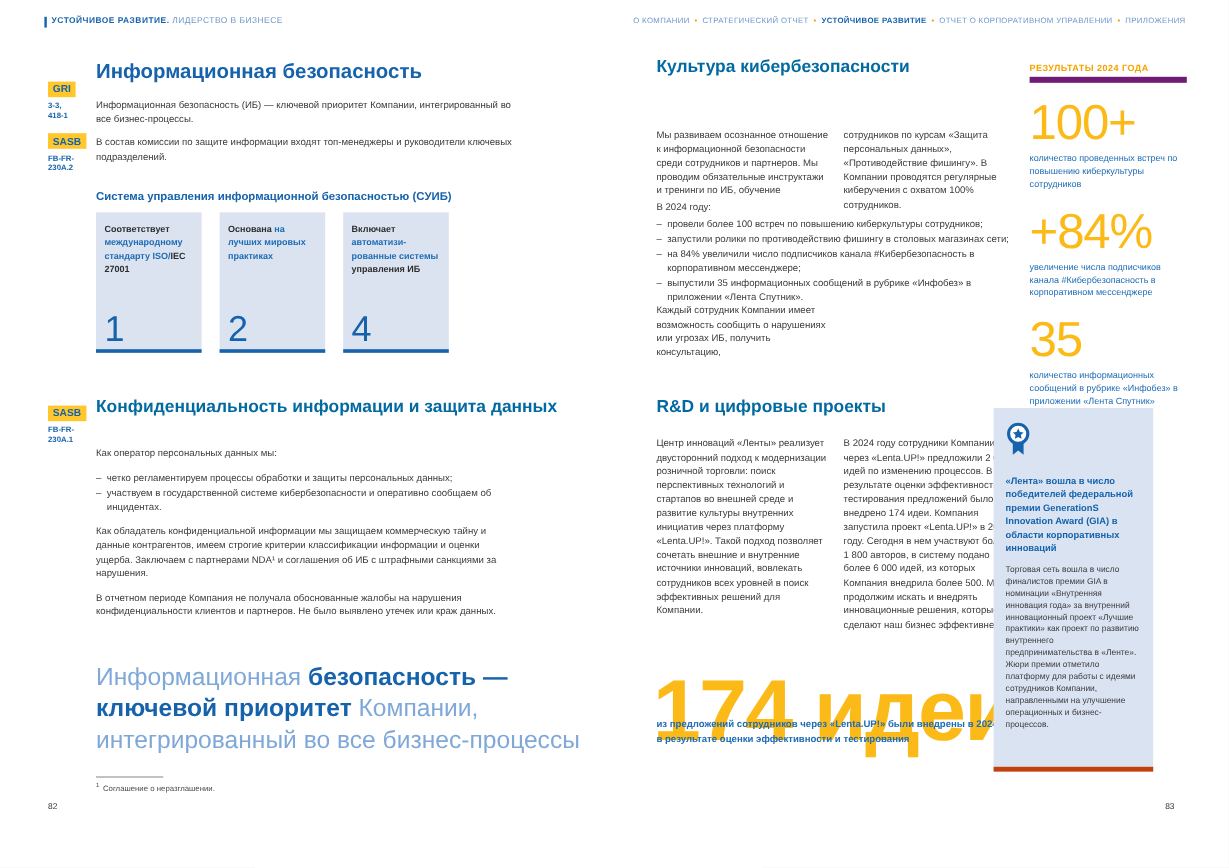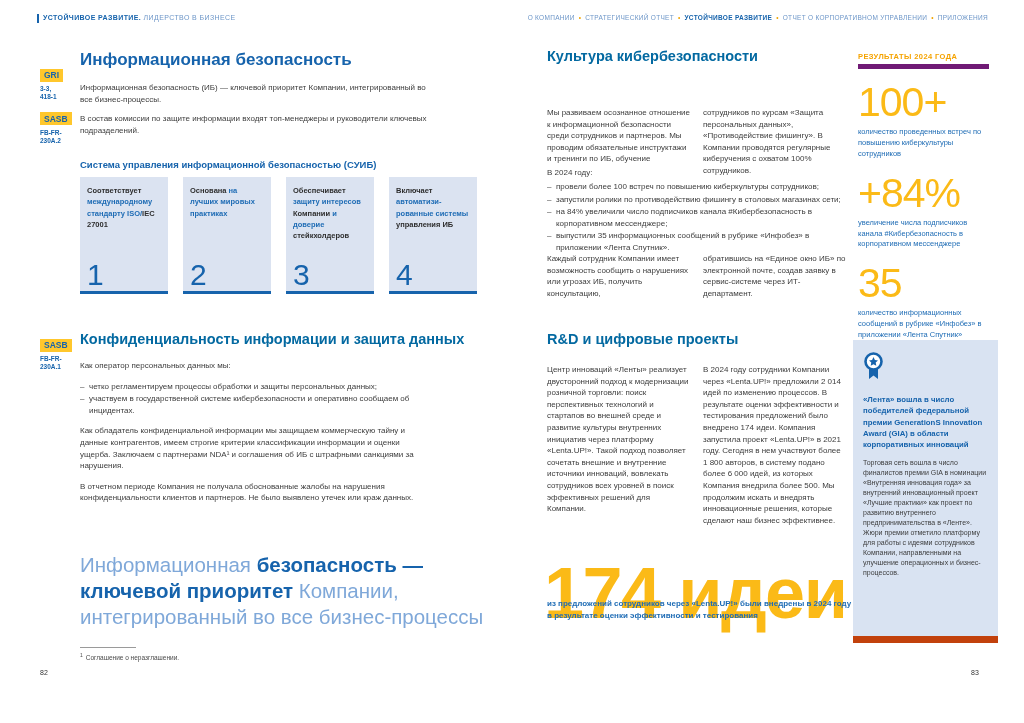--- a/index.html
+++ b/index.html
@@ -37,21 +37,21 @@
   #lp-suib-head { position:absolute; left:80px; top:159px; }
 
   #lp-cards { position:absolute; left:80px; top:177px; display:flex; gap:15px; }
   .card { position:relative; width:88px; height:117px; background:#dbe3f1; border-bottom:3px solid #1663ac; padding:8px 7px; }
   .card-text { font-size:7.5px; font-weight:700; line-height:1.5; }
   .cd { color:#2e2e2e; } .cb { color:#1e6cb5; }
   .card-num { position:absolute; bottom:1px; left:7px; font-size:30px; font-weight:400; color:#1663ac; line-height:1; }
 
   #lp-badges2 { left:40px; top:334px; }
   #lp-sec2 { position:absolute; left:80px; top:331px; width:416px; }
-  #lp-sec2 .lead { margin-top:13px; width:348px; }
+  #lp-sec2 .lead { margin-top:25px; width:348px; }
   #lp-sec2 ul { margin-top:9px; width:352px; }
   #lp-sec2 .para { margin-top:9px; width:350px; }
 
   #lp-quote { position:absolute; left:80px; top:552px; width:450px; font-size:20.5px; line-height:1.27; }
   .ql { color:#7fa8d9; } .qd { color:#1663ac; font-weight:700; }
 
   #lp-rule { position:absolute; left:80px; top:647px; width:56px; height:1px; background:#9a9a9a; }
   #lp-footnote { position:absolute; left:80px; top:652px; font-size:6.5px; color:#4a4a4a; }
   #lp-footnote sup { font-size:5px; margin-right:3px; }
   .pg-num { position:absolute; top:669px; font-size:7px; color:#333333; }
@@ -69,21 +69,21 @@
   #rp-rnd-cols { position:absolute; left:547px; top:364px; }
   #rp-big { position:absolute; left:544px; top:552px; font-size:72px; font-weight:700; color:#fbba17; letter-spacing:-1.5px; white-space:nowrap; }
   #rp-big-cap { position:absolute; left:547px; top:598px; width:310px; font-size:8px; font-weight:700; color:#1e6cb5; line-height:1.45; }
 
   
   #sb { position:absolute; left:858px; top:52px; width:131px; }
   #sb-head { font-size:7.5px; font-weight:700; letter-spacing:.4px; color:#f5a300; border-bottom:5px solid #701a75; padding-bottom:3px; }
   .stat-val { font-size:41px; font-weight:400; color:#fbba17; line-height:1.05; letter-spacing:-1px; }
   .stat-cap { margin-top:3px; font-size:7.5px; color:#1e6cb5; line-height:1.45; }
   .stat { margin-top:12px; }
-  #sb-award { position:absolute; left:853px; top:340px; width:145px; height:303px; background:#d9e3f2; border-bottom:7px solid #c2410c; padding:12px 10px; }
+  #sb-award { position:absolute; left:828px; top:340px; width:133px; height:303px; background:#d9e3f2; border-bottom:4px solid #c2410c; padding:12px 10px; }
   #sb-award .hl { margin-top:10px; font-size:7.8px; font-weight:700; color:#1663ac; line-height:1.45; }
   #sb-award .bd { margin-top:8px; font-size:7px; color:#3c3c3c; line-height:1.42; }
 </style>
 </head>
 <body>
 
 <div id="canvas">
 
   <div class="hdr-bar"></div>
   <div class="hdr-left"><b>УСТОЙЧИВОЕ РАЗВИТИЕ.</b><span> ЛИДЕРСТВО В БИЗНЕСЕ</span></div>
@@ -108,24 +108,20 @@
   <div class="blue-sub" id="lp-suib-head">Система управления информационной безопасностью (СУИБ)</div>
 
   <div id="lp-cards">
     <div class="card">
       <div class="card-text"><span class="cd">Соответствует </span><span class="cb">международному стандарту ISO/</span><span class="cd">IEC 27001</span></div>
       <div class="card-num">1</div>
     </div>
     <div class="card">
       <div class="card-text"><span class="cd">Основана </span><span class="cb">на лучших мировых практиках</span></div>
       <div class="card-num">2</div>
-    </div>
-    <div class="card">
-      <div class="card-text"><span class="cd">Обеспечивает </span><span class="cb">защиту интересов </span><span class="cd">Компании </span><span class="cb">и доверие </span><span class="cd">стейкхолдеров</span></div>
-      <div class="card-num">3</div>
     </div>
     <div class="card">
       <div class="card-text"><span class="cd">Включает </span><span class="cb">автоматизи­рованные системы </span><span class="cd">управления ИБ</span></div>
       <div class="card-num">4</div>
     </div>
   </div>
 
   <div class="badge-col" id="lp-badges2" style="position:absolute;">
     <span class="badge">SASB</span>
     <div class="badge-code">FB-FR-
@@ -162,21 +158,20 @@
   </div>
   <div class="body-txt" id="rp-year">В 2024 году:</div>
   <ul class="dash" id="rp-cult-bullets">
     <li>провели более 100 встреч по повышению киберкультуры сотрудников;</li>
     <li>запустили ролики по противодействию фишингу в столовых магазинах сети;</li>
     <li>на 84% увеличили число подписчиков канала #Кибербезопасность в корпоративном мессенджере;</li>
     <li>выпустили 35 информационных сообщений в рубрике «Инфобез» в приложении «Лента Спутник».</li>
   </ul>
   <div class="two-col" id="rp-cult-cols2">
     <p class="body-txt col">Каждый сотрудник Компании имеет возможность сообщить о нарушениях или угрозах ИБ, получить консультацию,</p>
-    <p class="body-txt col">обратившись на «Единое окно ИБ» по электронной почте, создав заявку в сервис-системе через ИТ-департамент.</p>
   </div>
 
   <div class="sec-title" id="rp-rnd-title">R&amp;D и цифровые проекты</div>
   <div class="two-col" id="rp-rnd-cols">
     <p class="body-txt col">Центр инноваций «Ленты» реализует двусторонний подход к модернизации розничной торговли: поиск перспективных технологий и стартапов во внешней среде и развитие культуры внутренних инициатив через платформу «Lenta.UP!». Такой подход позволяет сочетать внешние и внутренние источники инноваций, вовлекать сотрудников всех уровней в поиск эффективных решений для Компании.</p>
     <p class="body-txt col">В 2024 году сотрудники Компании через «Lenta.UP!» предложили 2 014 идей по изменению процессов. В результате оценки эффективности и тестирования предложений было внедрено 174 идеи. Компания запустила проект «Lenta.UP!» в 2021 году. Сегодня в нем участвуют более 1 800 авторов, в систему подано более 6 000 идей, из которых Компания внедрила более 500. Мы продолжим искать и внедрять инновационные решения, которые сделают наш бизнес эффективнее.</p>
   </div>
   <div id="rp-big">174 идеи</div>
   <div id="rp-big-cap">из предложений сотрудников через «Lenta.UP!» были внедрены в 2024 году в результате оценки эффективности и тестирования</div>
   <div class="pg-num" id="pg-right">83</div>

